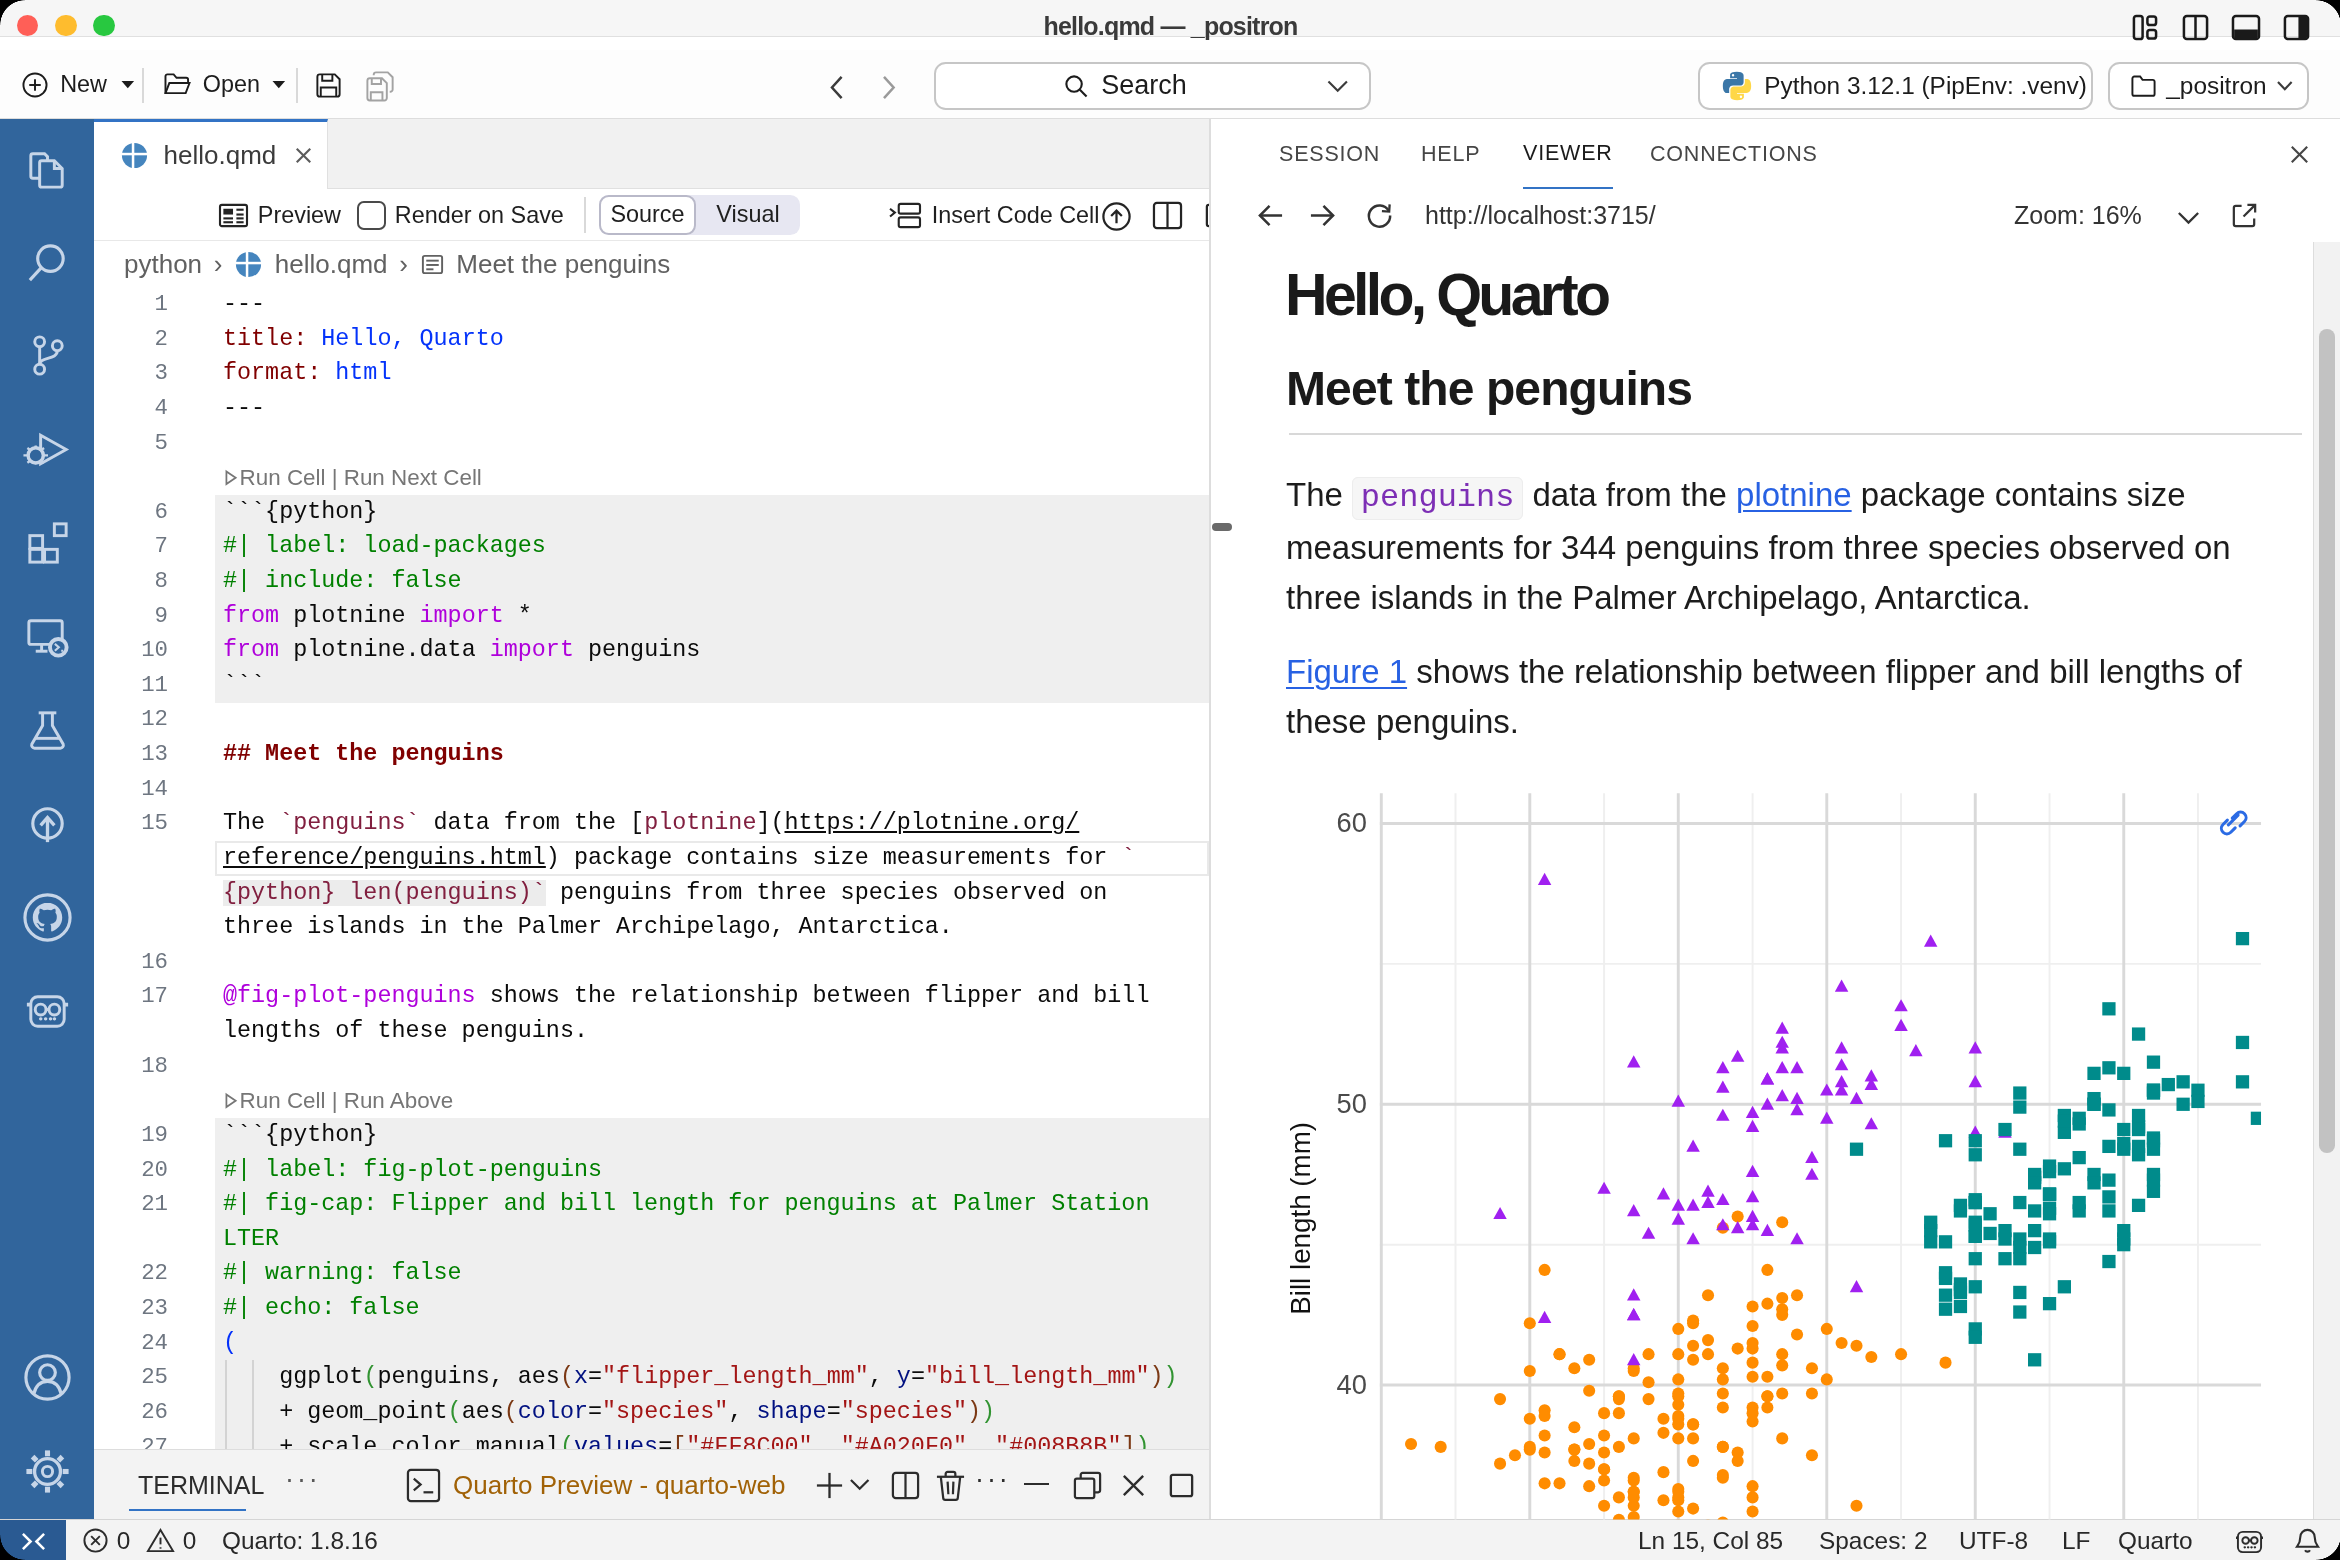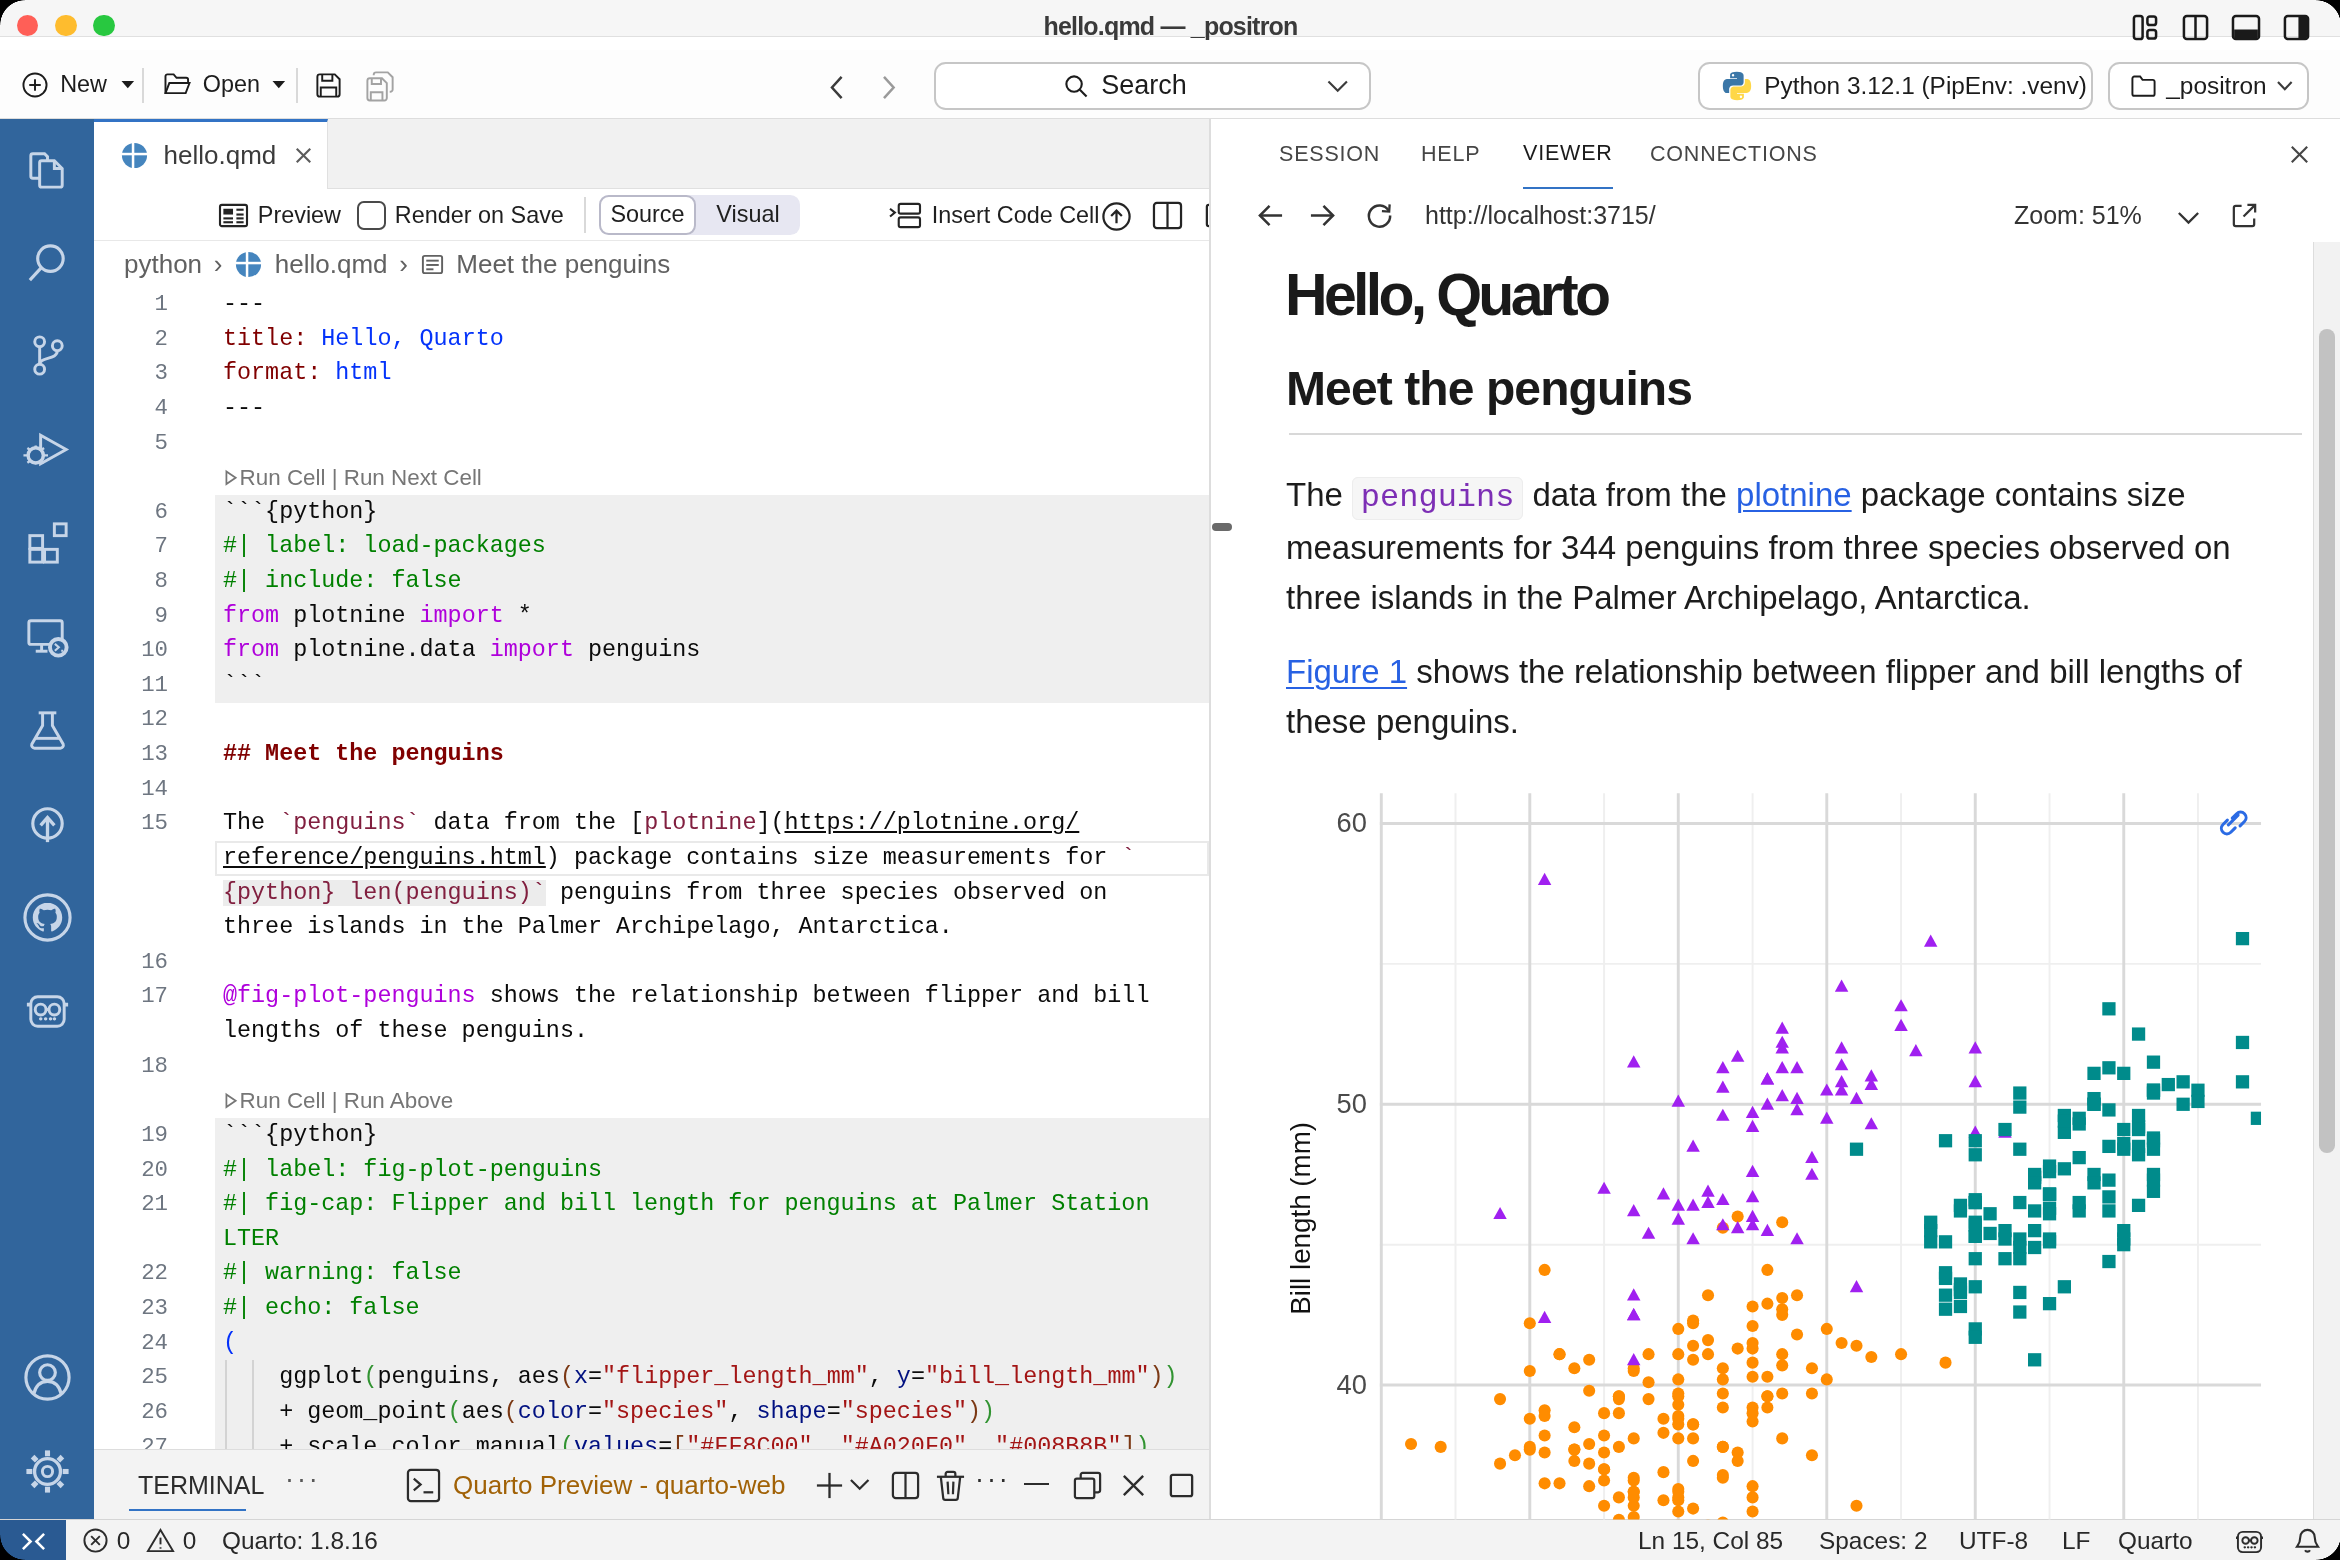--- a/index.html
+++ b/index.html
@@ -502,21 +502,21 @@
       </svg>
   <svg class="abs" style="left:97px;top:12.7px" width="29" height="27" viewBox="0 0 30 28" fill="none" stroke="#333" stroke-width="2.6">
         <line x1="3" y1="14" x2="26" y2="14"></line>
         <path d="M16 4 L26 14 L16 24"></path>
       </svg>
   <svg class="abs" style="left:154px;top:11.7px" width="29" height="29" viewBox="0 0 30 30" fill="none" stroke="#333" stroke-width="2.6">
         <path d="M24.5 10 A 11 11 0 1 0 26 15"></path>
         <path d="M25.5 3.5 L25 11 L17.5 10.5" stroke-width="2.4"></path>
       </svg>
   <div class="pni" style="left:214px;font-size:25px">http://localhost:3715/</div>
-  <div class="pni" style="left:803px;font-size:25px">Zoom: 51%</div>
+  <div class="pni" style="left:803px;font-size:25px">Zoom: 16%</div>
   <svg class="abs" style="left:964px;top:19.5px" width="27" height="17.6" viewBox="0 0 28 18" fill="none" stroke="#333" stroke-width="2.4">
         <path d="M4 4 L14 14 L24 4"></path>
       </svg>
   <svg class="abs" style="left:1018px;top:10.7px" width="31" height="31" viewBox="0 0 32 32" fill="none" stroke="#333" stroke-width="2.3">
         <path d="M13 6 H7 a2 2 0 0 0 -2 2 v17 a2 2 0 0 0 2 2 h17 a2 2 0 0 0 2 -2 v-6"></path>
         <path d="M19 5 h8 v8"></path>
         <path d="M27 5 L15 17"></path>
       </svg>
  </div>
  <div id="pcontent">

